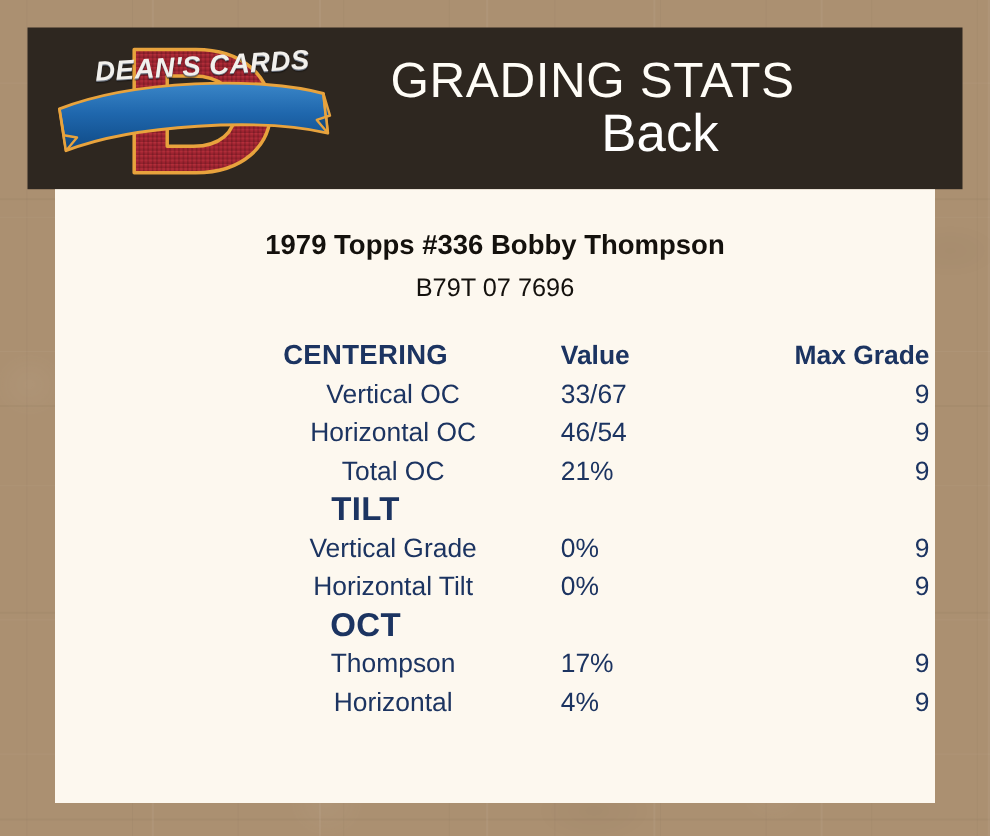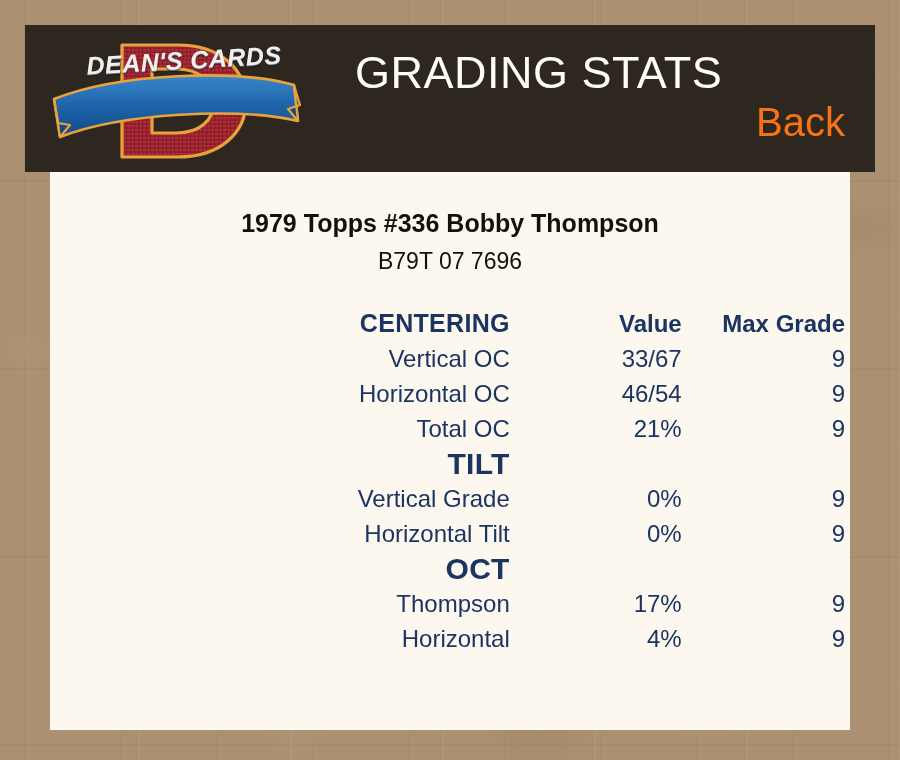--- a/index.html
+++ b/index.html
@@ -70,23 +70,23 @@
     font-size: 45px;
     line-height: 52px;
     letter-spacing: .5px;
     white-space: nowrap;
   }
   #header-subtitle {
     position: absolute;
     left: 330px;
     top: 76px;
     width: 490px;
-    text-align: right;
-    color: #f97316;
-    font-size: 40px;
+    text-align: center;
+    color: #ffffff;
+    font-size: 48px;
     line-height: 42px;
     white-space: nowrap;
   }
 
   
   #logo {
     position: absolute;
     left: 25px;
     top: 4px;
     width: 270px;
@@ -155,22 +155,22 @@
     color: #1c3461;
   }
   #stats td {
     padding: 0;
     height: 35px;
     vertical-align: middle;
     font-size: 24px;
     line-height: 35px;
     white-space: nowrap;
   }
-  #stats td.c-label   { width: 330px; text-align: right; }
-  #stats td.c-value   { width: 190px; text-align: right; }
+  #stats td.c-label   { width: 330px; text-align: center; }
+  #stats td.c-value   { width: 190px; text-align: left; }
   #stats td.c-grade   { width: 170px; text-align: right; }
 
   #stats tr.head td          { font-weight: bold; font-size: 24px; }
   #stats tr.head td.c-label  { font-size: 25px; letter-spacing: .3px; }
   #stats tr.section td.c-label { font-weight: bold; font-size: 30px; letter-spacing: .3px; }
   #stats tr.item td.c-label  { padding-left: 50px; }
 </style>
 </head>
 <body>
 

